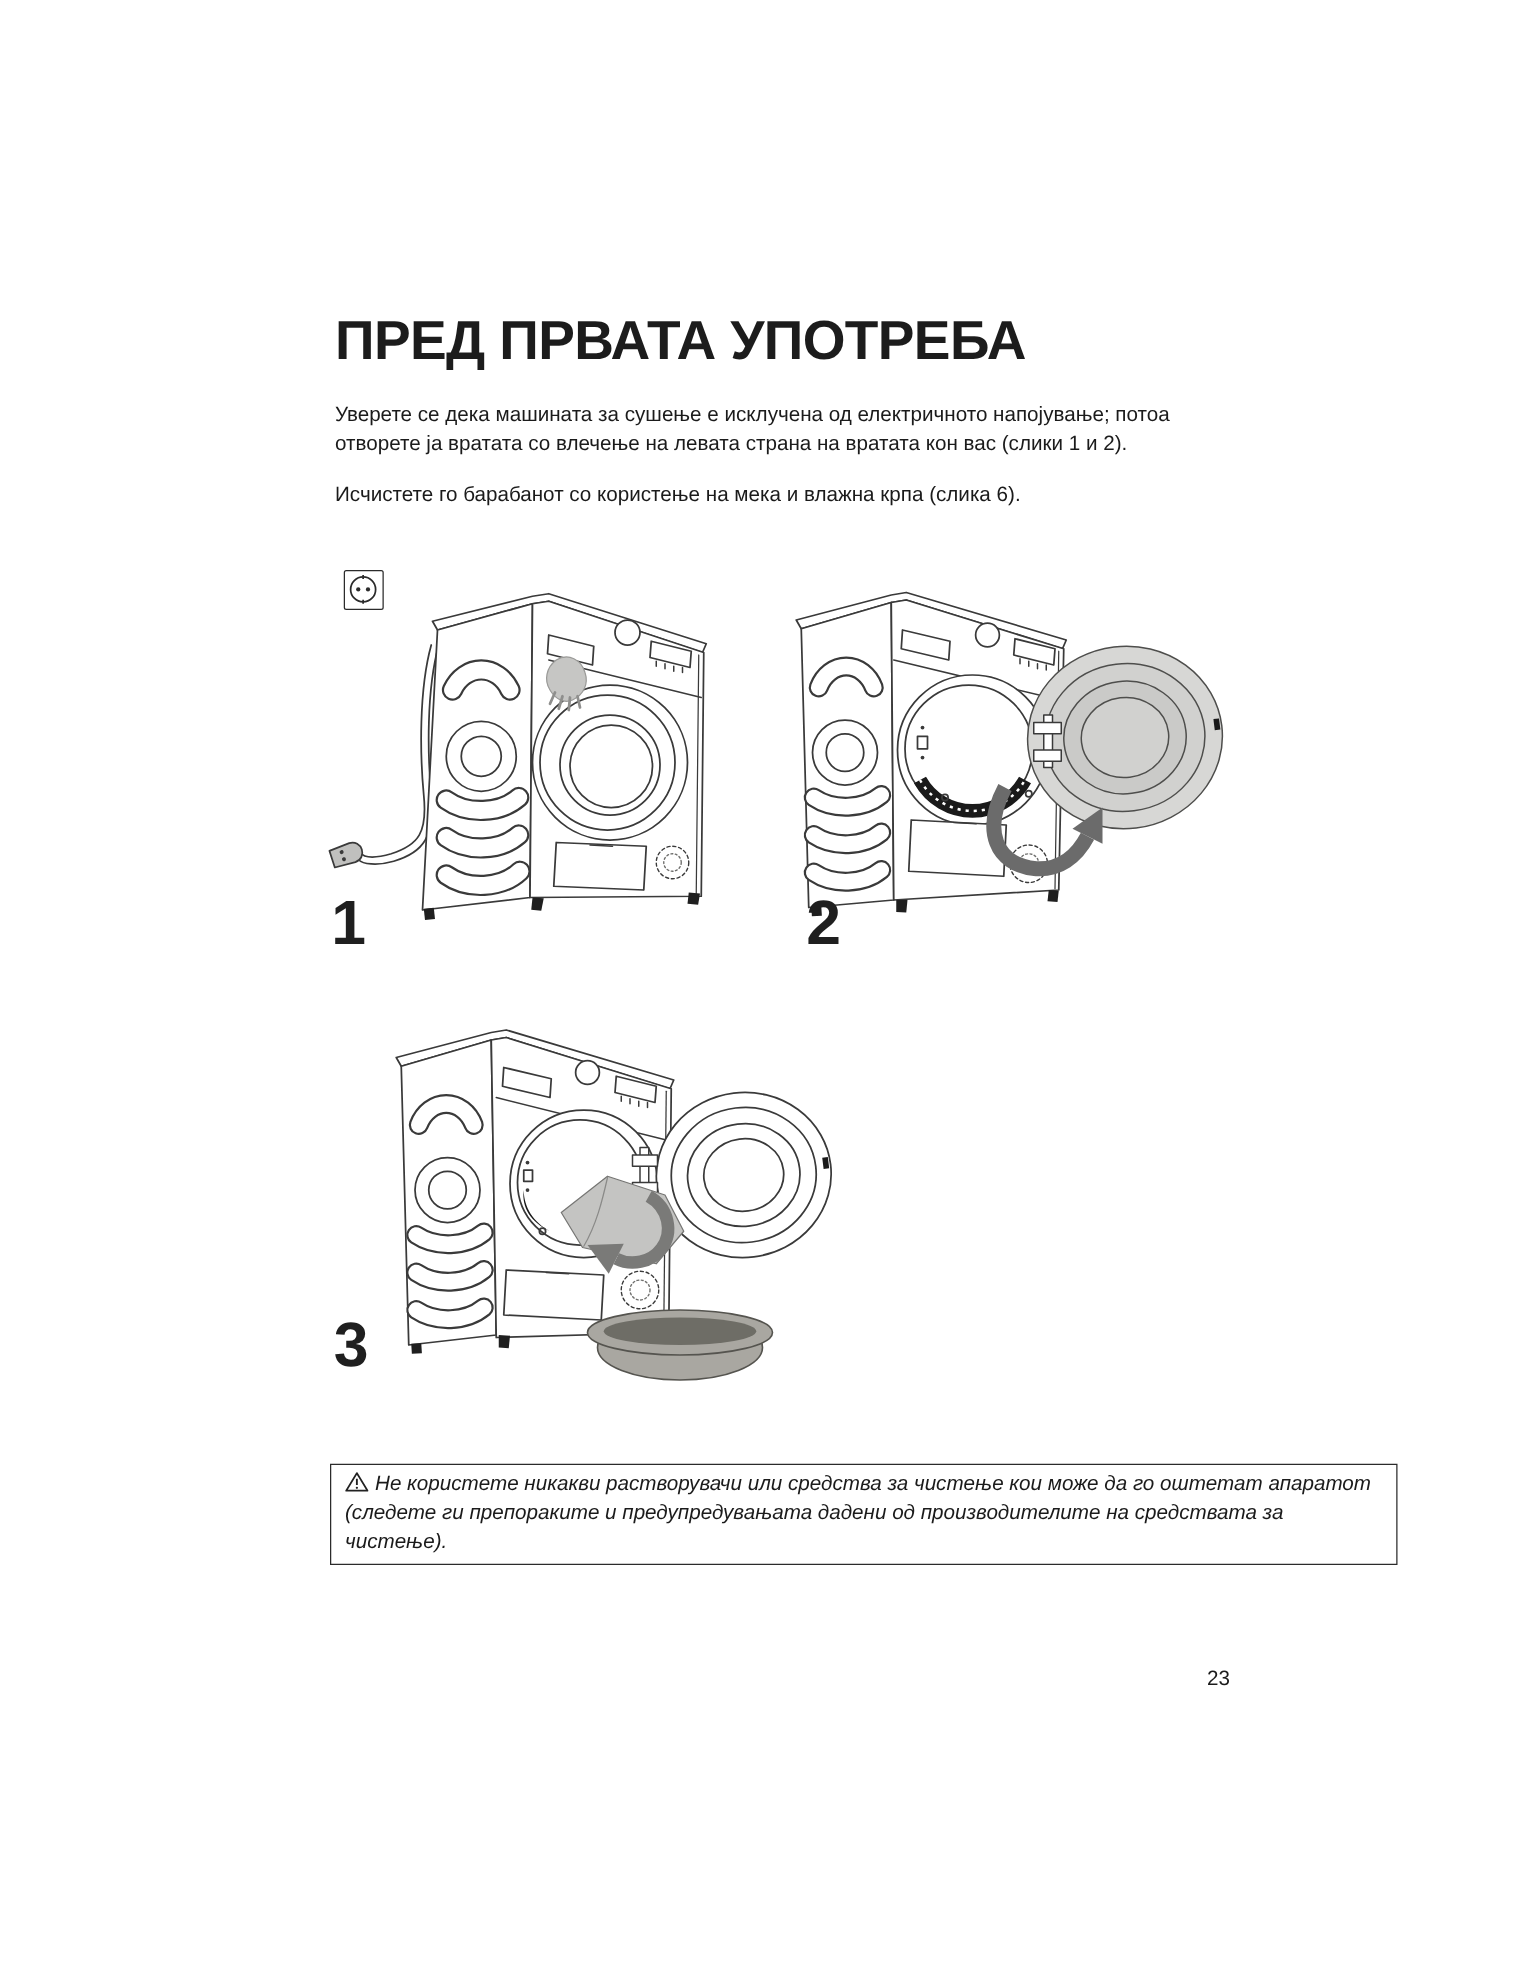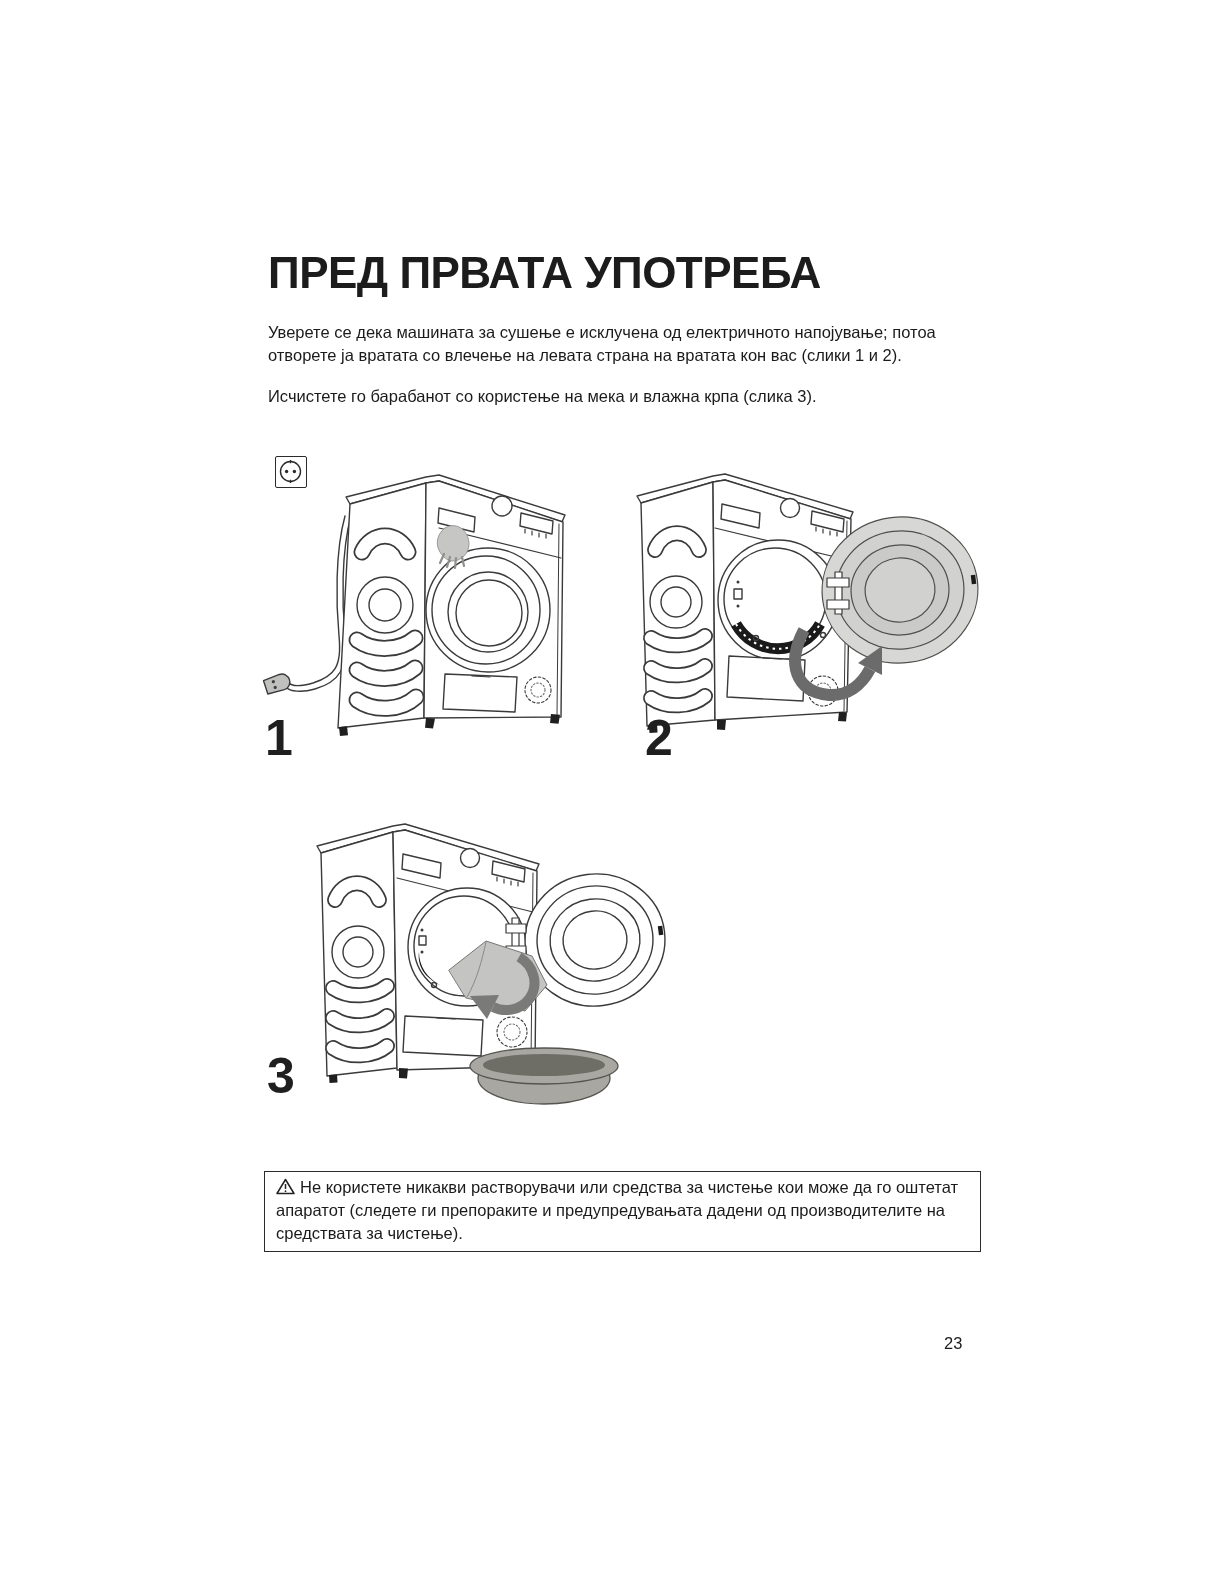--- a/index.html
+++ b/index.html
@@ -6,31 +6,31 @@
   .page{position:relative;width:1224px;height:1584px;background:#fff;overflow:hidden;
         font-family:"Liberation Sans", sans-serif;color:#1b1b1b;margin-left:16px;}
   .abs{position:absolute;}
   .title{font-size:44px;font-weight:700;letter-spacing:-0.5px;color:#1c1c1c;white-space:nowrap;}
   .body-text{font-size:16.5px;line-height:22.5px;color:#1b1b1b;}
   .fig-num{font-size:50px;font-weight:700;color:#1f1f1f;line-height:1;}
   .warnbox{border:1.6px solid #2b2b2b;padding:4px 10px 6px 11px;font-size:16.5px;line-height:23px;
            box-sizing:border-box;background:#fff;}
   .warn-icon{display:inline-block;vertical-align:-2px;margin-right:5px;}
   .socket{width:32px;height:32px;border:1.7px solid #2b2b2b;border-radius:2px;box-sizing:border-box;background:#fff;}
-  .pagenum{font-size:16.5px;color:#1b1b1b;width:40px;}
+  .pagenum{font-size:16.5px;color:#1b1b1b;text-align:right;width:40px;}
 </style>
 </head>
 <body>
 
 <div class="page">
 
   <div class="abs title" style="left:252px;top:248px;">ПРЕД ПРВАТА УПОТРЕБА</div>
 
   <div class="abs body-text" style="left:252px;top:321px;width:672px;">Уверете се дека машината за сушење е исклучена од електричното напојување; потоа отворете ја вратата со влечење на левата страна на вратата кон вас (слики 1 и 2).</div>
-  <div class="abs body-text" style="left:252px;top:385px;width:672px;">Исчистете го барабанот со користење на мека и влажна крпа (слика 3).</div>
+  <div class="abs body-text" style="left:252px;top:385px;width:672px;">Исчистете го барабанот со користење на мека и влажна крпа (слика 6).</div>
 
   <div class="abs socket" style="left:259px;top:456px;">
     <svg width="29" height="29" viewBox="0 0 29 29">
       <g fill="none" stroke="#2b2b2b" stroke-width="1.4">
         <circle cx="14.5" cy="14.5" r="10"></circle>
         <path d="M14.5,3 v3.2 M14.5,22.8 v3.2"></path>
         <circle cx="10.6" cy="14.5" r="1.7" fill="#2b2b2b" stroke="none"></circle>
         <circle cx="18.4" cy="14.5" r="1.7" fill="#2b2b2b" stroke="none"></circle>
       </g>
     </svg>
@@ -248,21 +248,21 @@
 
       <g stroke="#55544f" stroke-width="1.3">
         <ellipse cx="237" cy="258" rx="66" ry="26" fill="#a9a7a1"></ellipse>
         <ellipse cx="237" cy="246" rx="74" ry="18" fill="#a9a7a1"></ellipse>
         <ellipse cx="237" cy="245" rx="61" ry="11" fill="#6e6d66" stroke="none"></ellipse>
       </g>
     </g>
   </svg>
   <div class="abs fig-num" style="left:251px;top:1051px;">3</div>
 
-  <div class="abs warnbox" style="left:248px;top:1171px;width:717px;">
+  <div class="abs warnbox" style="left:248px;top:1171px;width:854px;font-style:italic;">
     <svg class="warn-icon" width="19" height="17" viewBox="0 0 19 17">
       <path d="M9.5,1.5 L18,15.5 L1,15.5 Z" fill="none" stroke="#222" stroke-width="1.5" stroke-linejoin="round"></path>
       <path d="M9.5,6 v5" stroke="#222" stroke-width="1.5"></path>
       <circle cx="9.5" cy="13.2" r="0.9" fill="#222"></circle>
     </svg><span>Не користете никакви растворувачи или средства за чистење кои може да го оштетат апаратот (следете ги препораките и предупредувањата дадени од производителите на средствата за чистење).</span>
   </div>
 
   <div class="abs pagenum" style="left:928px;top:1334px;">23</div>
 
 </div>

